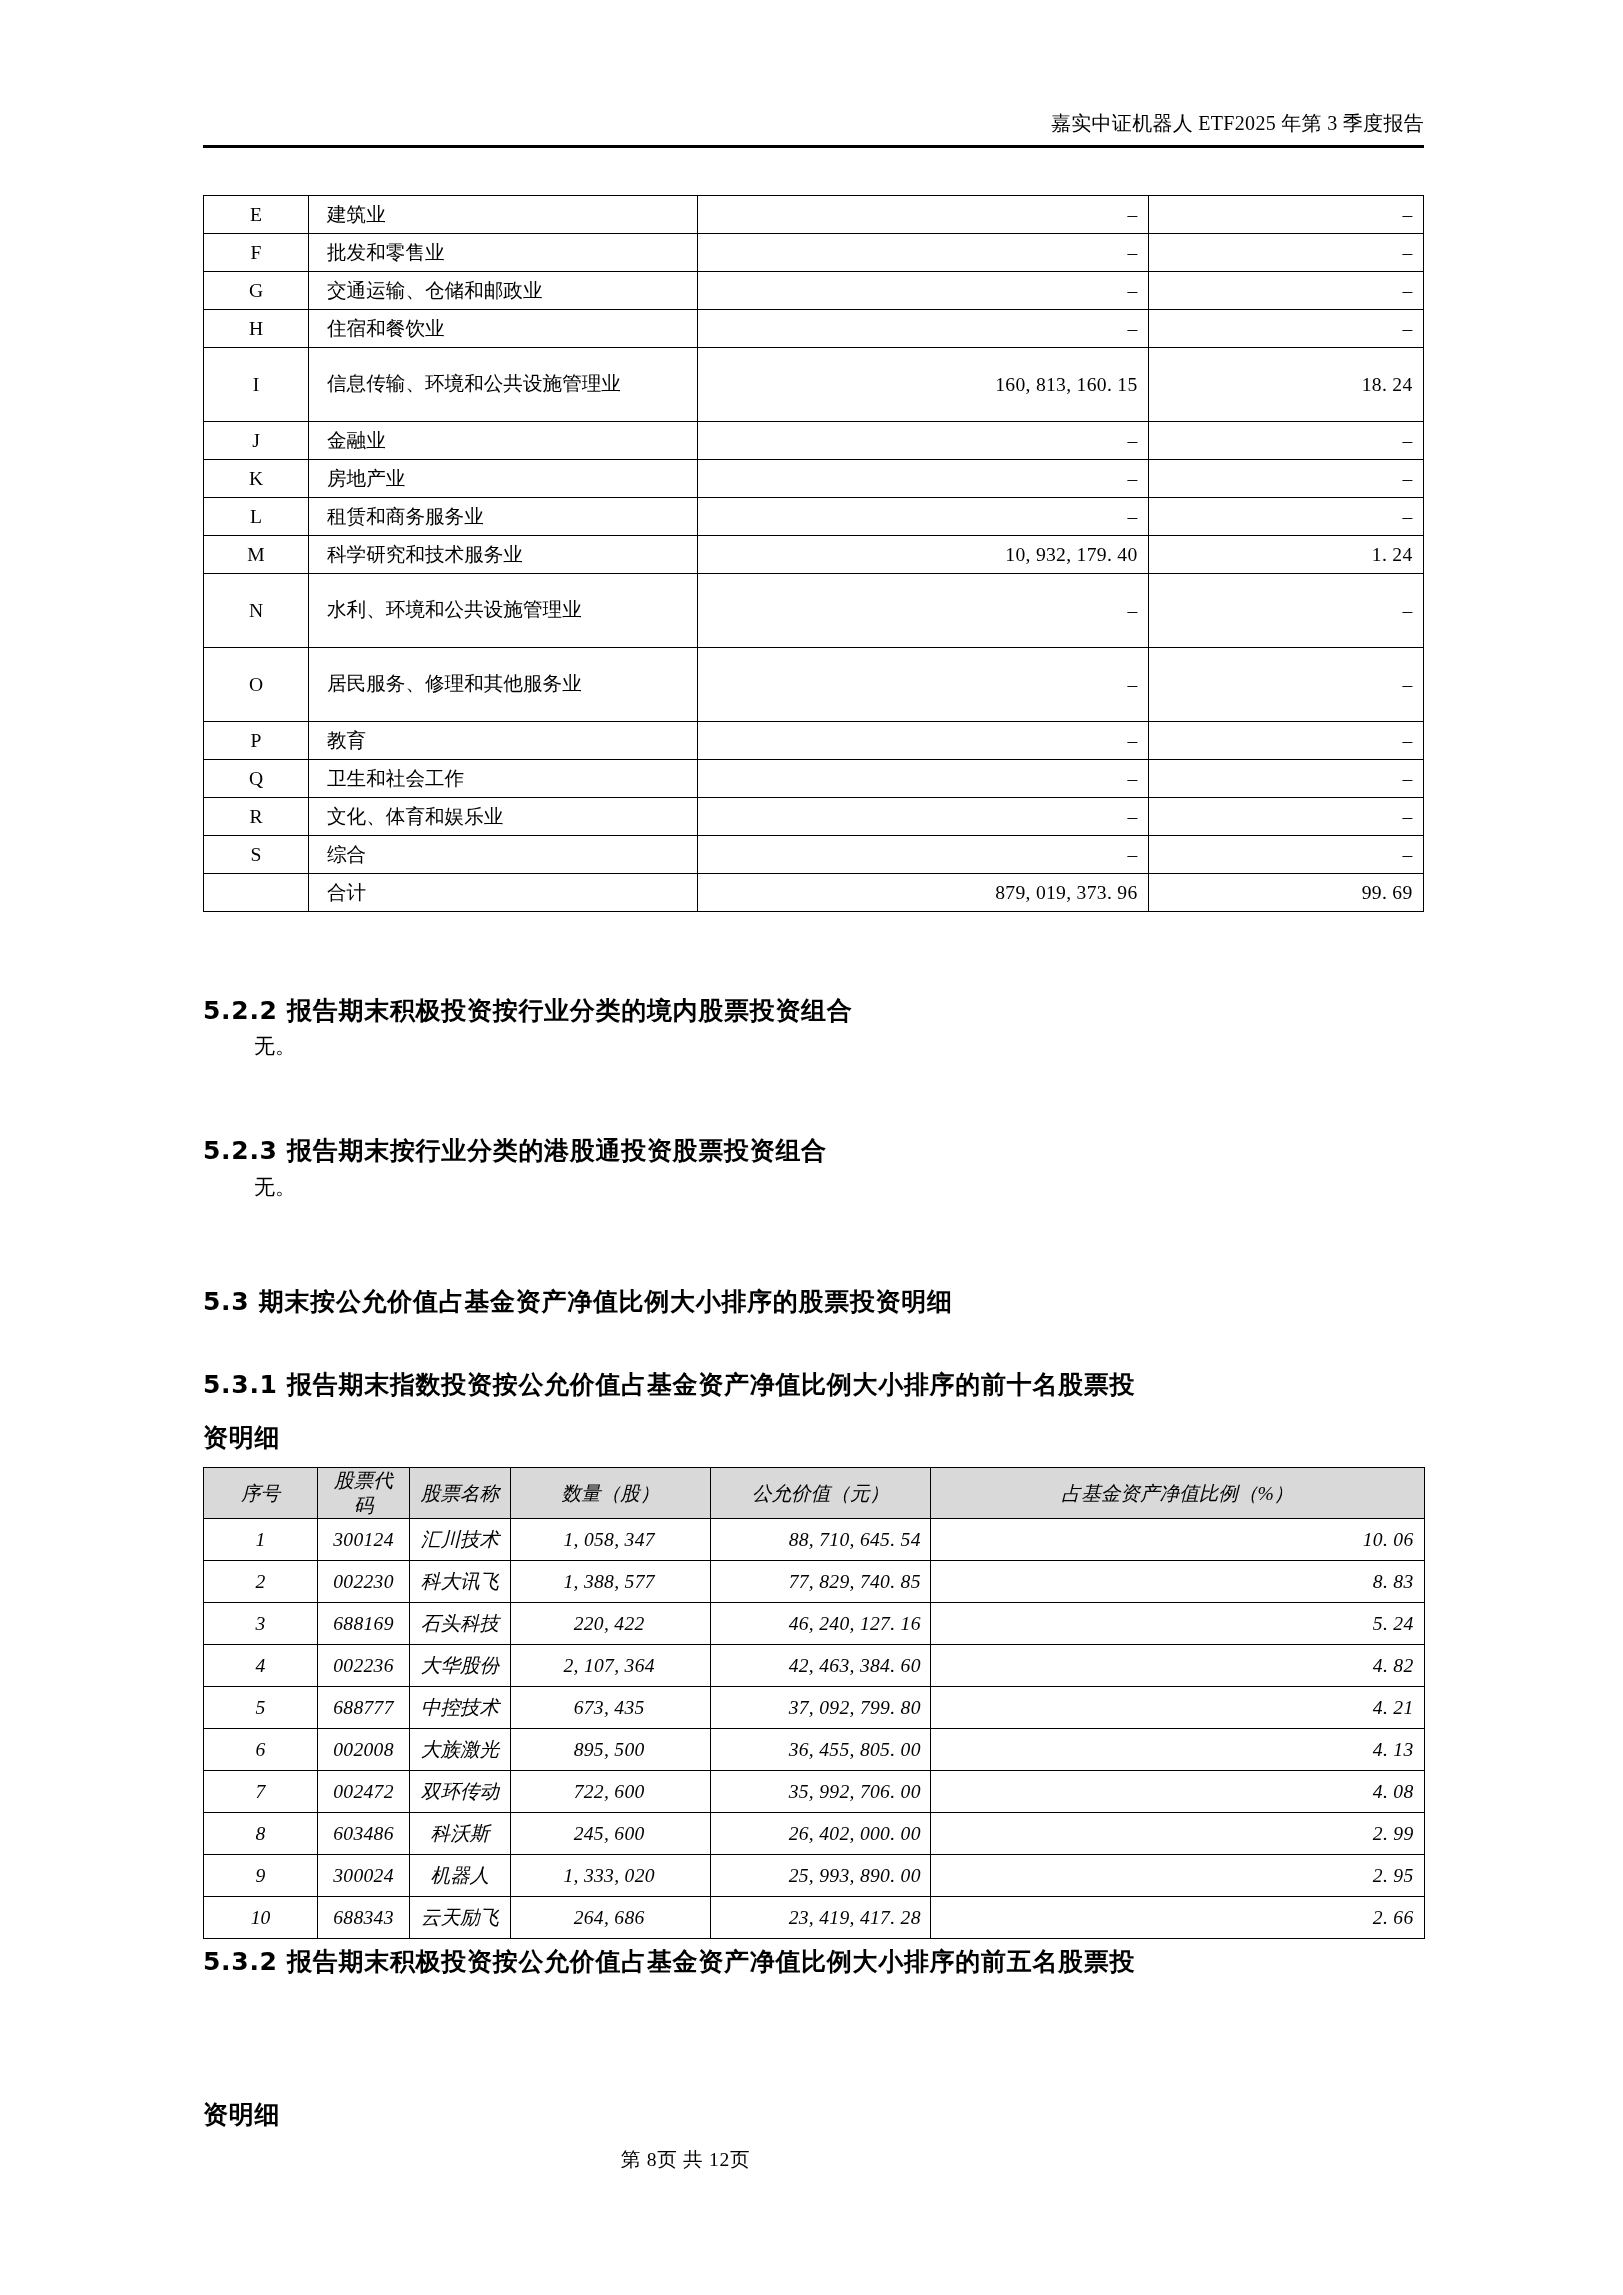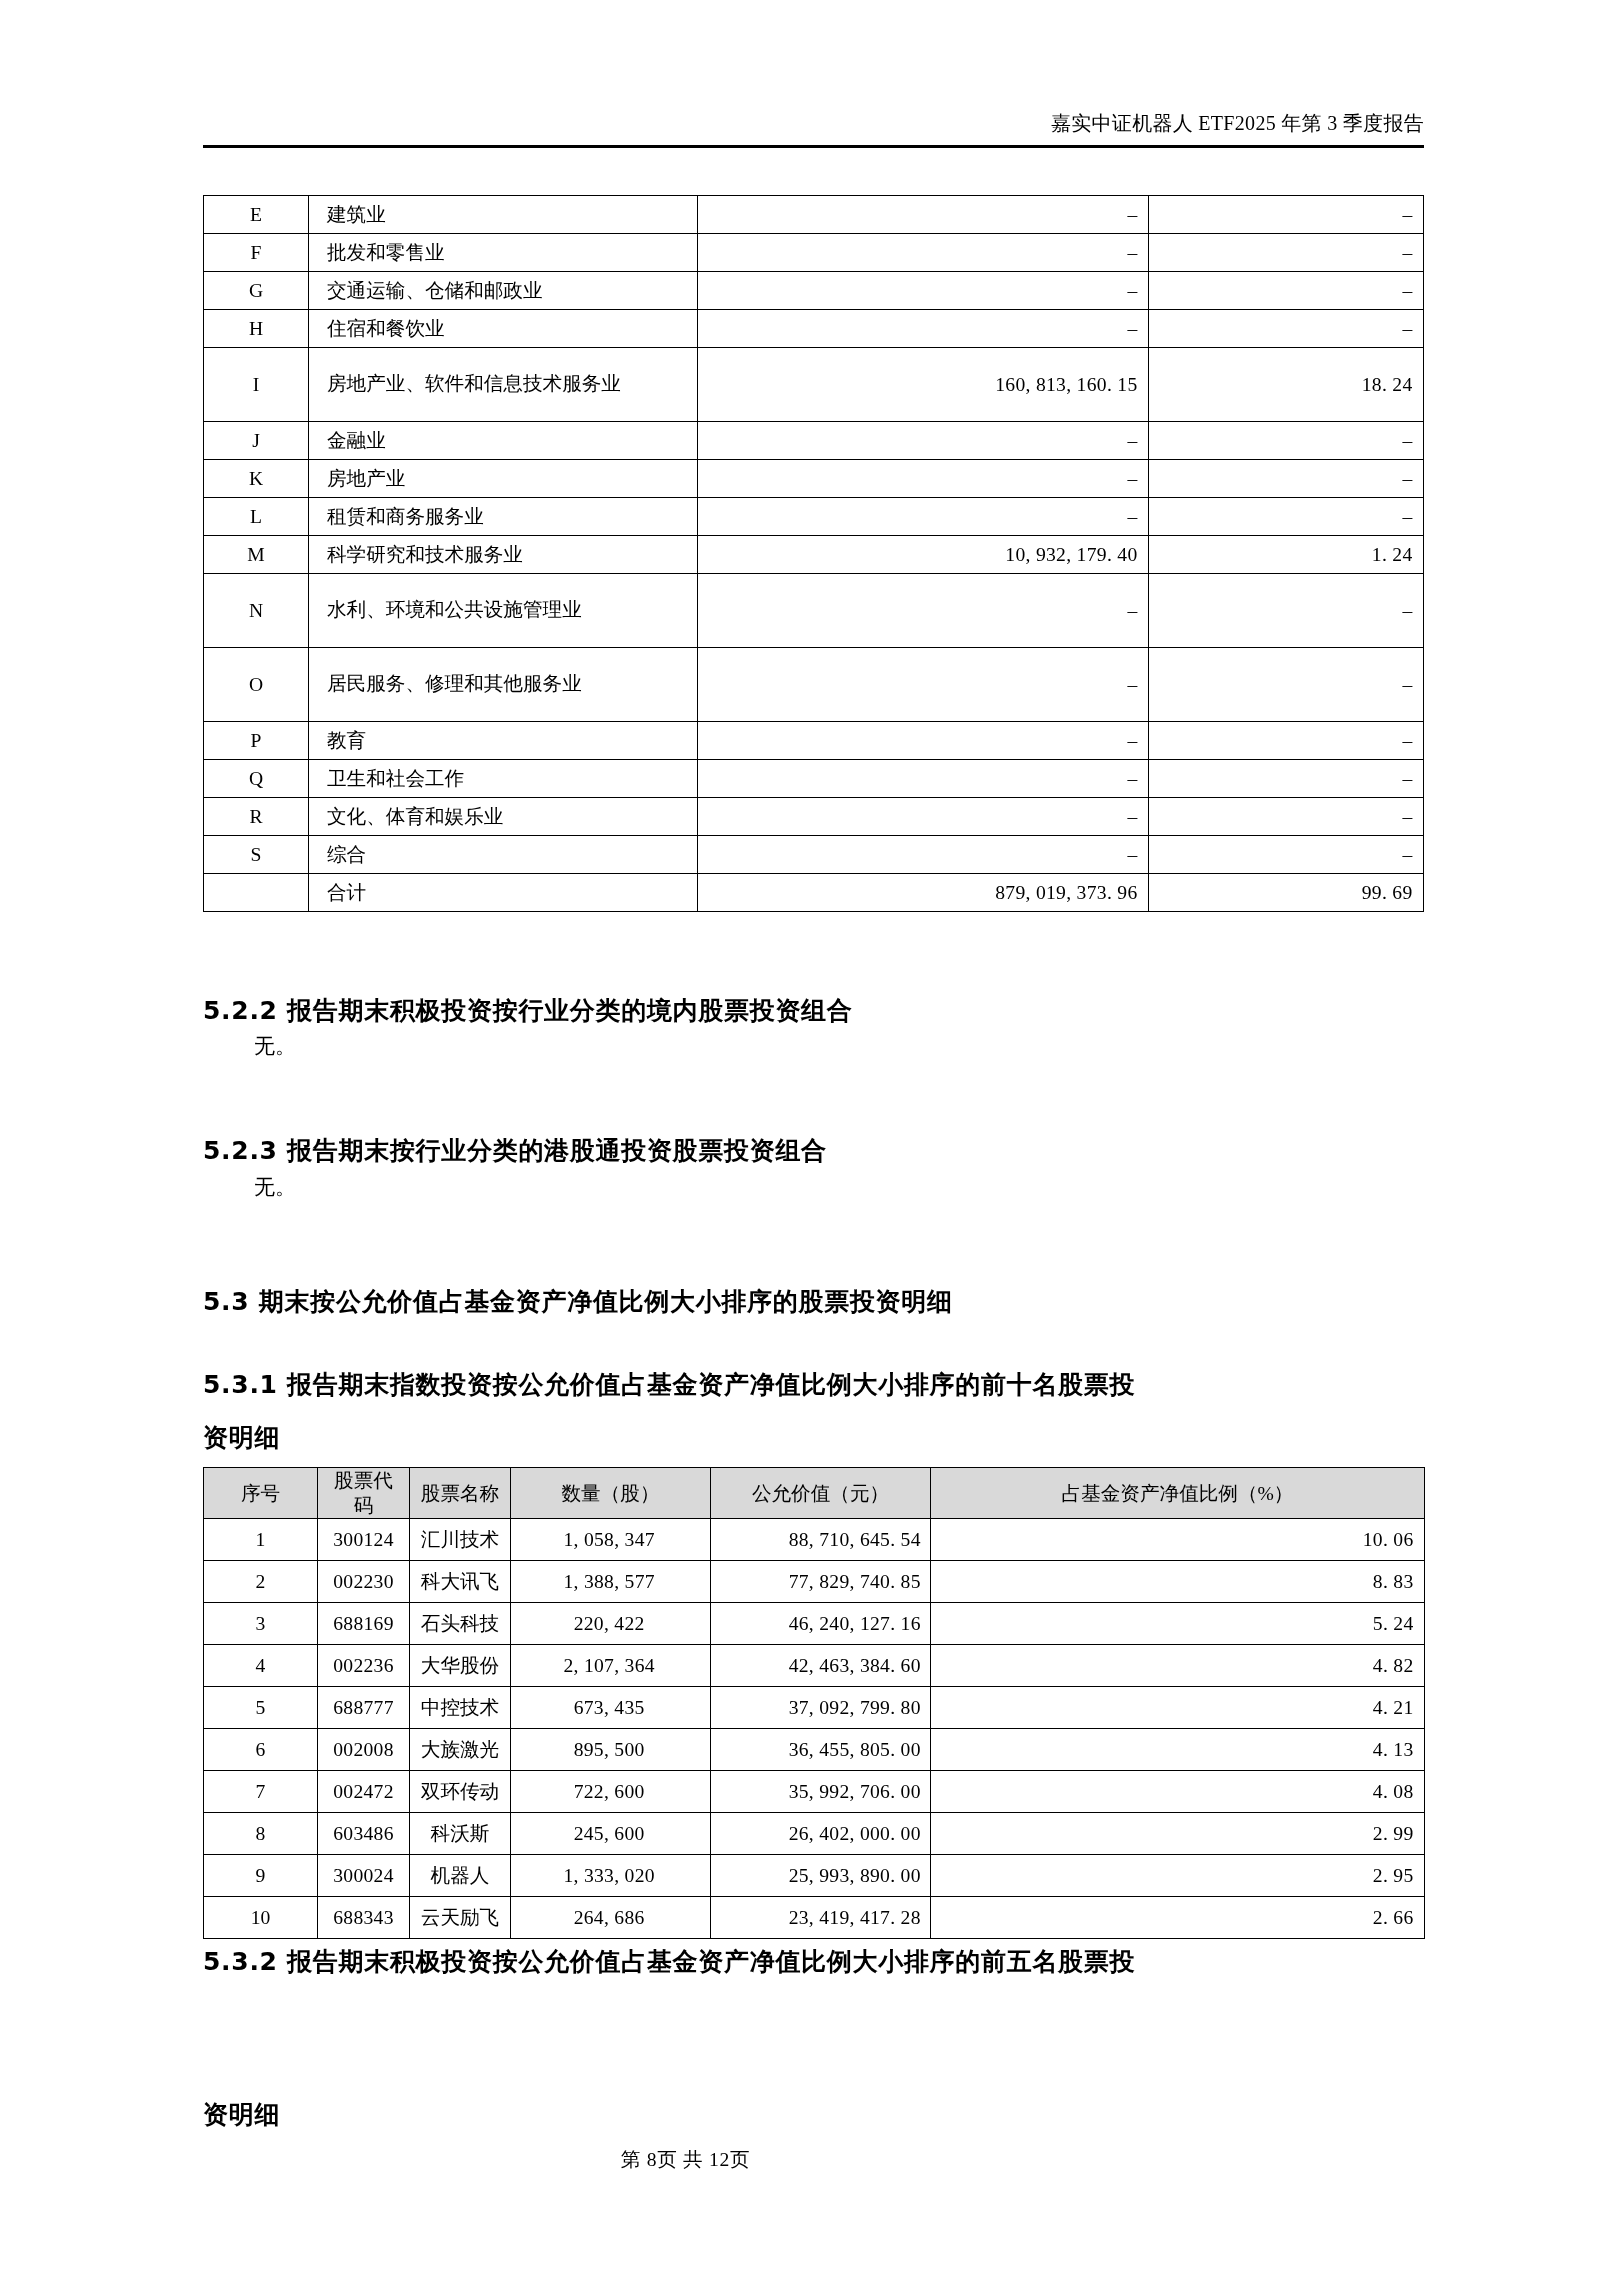--- a/index.html
+++ b/index.html
@@ -102,20 +102,21 @@
     font-size: 21px;
     line-height: 1.4;
     white-space: nowrap;
   }
 
   
   #stock-table {
     left: 203px;
     top: 1467px;
     width: 1221px;
+    font-style: italic;
   }
   #stock-table th {
     background: #d9d9d9;
     height: 41px;
     text-align: center;
     font-size: 19.6px;
     border: 1.3px solid #000000;
   }
   #stock-table td {
     height: 41px;
@@ -174,21 +175,21 @@
           <td class="num">–</td>
         </tr>
         <tr>
           <td class="code">H</td>
           <td class="name">住宿和餐饮业</td>
           <td class="num">–</td>
           <td class="num">–</td>
         </tr>
         <tr class="tall">
           <td class="code">I</td>
-          <td class="name wrap">房地产业、软件和信息技术服务业</td>
+          <td class="name wrap">信息传输、环境和公共设施管理业</td>
           <td class="num">160, 813, 160. 15</td>
           <td class="num">18. 24</td>
         </tr>
         <tr>
           <td class="code">J</td>
           <td class="name">金融业</td>
           <td class="num">–</td>
           <td class="num">–</td>
         </tr>
         <tr>

